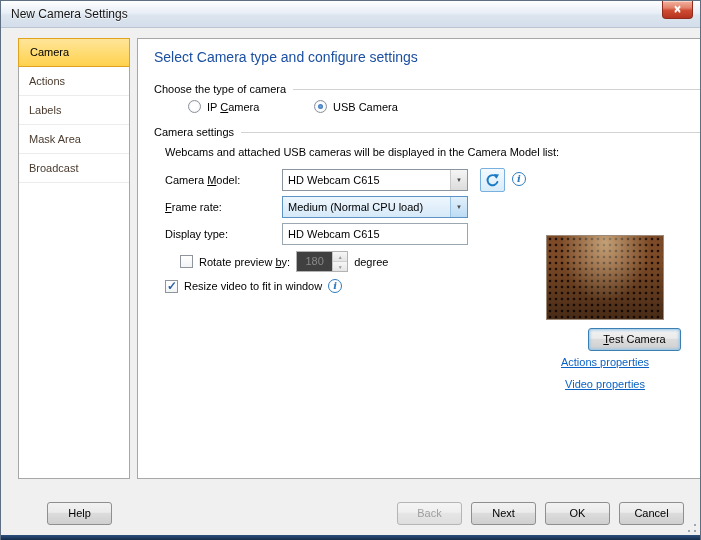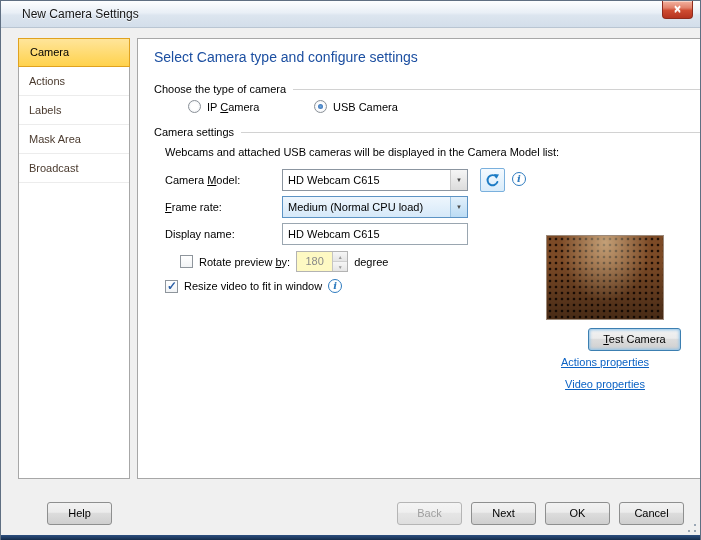--- a/index.html
+++ b/index.html
@@ -7,21 +7,21 @@
   .window{
     position:relative;width:701px;height:540px;margin:0 auto;
     background:#f0f0f0;border:1px solid #5f6f82;border-bottom:none;
     display:flex;flex-direction:column;overflow:hidden;
   }
   
   .titlebar{
     position:relative;height:27px;flex:0 0 27px;
     background:linear-gradient(#fdfeff,#e9eff6 45%,#dce5ef 55%,#d3deea);
     border-bottom:1px solid #b9c5d2;
-    display:flex;align-items:center;padding-left:21px;
+    display:flex;align-items:center;padding-left:10px;
     font-size:12px;color:#151515;text-shadow:0 1px 0 rgba(255,255,255,.8);
   }
   .close-btn{
     position:absolute;top:0;right:7px;width:31px;height:18px;
     border:1px solid #8e2b1d;border-top:none;border-radius:0 0 4px 4px;
     background:linear-gradient(#f4b3a0,#e2826c 40%,#cf4c32 55%,#b53420);
     box-shadow:inset 0 1px 0 rgba(255,255,255,.45);
     color:#fff;font-size:12px;font-weight:bold;line-height:16px;text-align:center;cursor:default;
   }
   
@@ -74,21 +74,21 @@
     display:flex;align-items:center;justify-content:center;
   }
   .info-icon{
     display:inline-block;width:14px;height:14px;border-radius:50%;
     border:1px solid #2e7bbf;color:#2e7bbf;background:#fff;
     font:italic bold 10px/12px "DejaVu Serif",serif;text-align:center;
   }
   .row-flex{position:absolute;left:27px;display:flex;align-items:center;gap:6px;font-size:11px;}
   .checkbox{width:13px;height:13px;border:1px solid #8e959c;background:linear-gradient(#ffffff,#f1f3f5);position:relative;display:inline-block;}
   .checkbox.checked::after{content:"✓";position:absolute;left:1px;top:-2px;color:#2b5fa6;font-size:12px;font-weight:bold;}
-  .spinner{display:flex;width:52px;height:21px;border:1px solid #b3b3b3;background:#fef9c3;}
+  .spinner{display:flex;width:52px;height:21px;border:1px solid #b3b3b3;background:#404040;}
   .spinner .num{flex:1;text-align:center;line-height:19px;font-size:11px;color:#8a8a8a;}
   .spinner .btns{width:15px;display:flex;flex-direction:column;border-left:1px solid #c4c4c4;}
   .spinner .btns span{flex:1;display:flex;align-items:center;justify-content:center;font-size:5px;color:#9a9a9a;background:linear-gradient(#f6f6f6,#e5e5e5);}
   .spinner .btns span:first-child{border-bottom:1px solid #cfcfcf;}
   .preview{
     position:absolute;left:409px;top:197px;width:116px;height:83px;
     background-color:#7c4a26;
     background-image:
       radial-gradient(ellipse at 50% 8%, rgba(255,230,185,.55), rgba(255,230,185,0) 55%),
       linear-gradient(to bottom, rgba(0,0,0,0) 30%, rgba(0,0,0,.4) 95%),
@@ -186,21 +186,21 @@
       <span class="info-icon" style="position:absolute;left:374px;top:133px;"><span>i</span></span>
 
       <div class="form-label" style="top:157px;"><span></span><span class="mn">F</span><span>rame rate:</span></div>
       <div class="combo focus" style="top:157px;">
         <span>Medium (Normal CPU load)</span>
         <span class="arrow">
             <span>▼</span>
           </span>
       </div>
 
-      <div class="form-label" style="top:184px;">Display name:</div>
+      <div class="form-label" style="top:184px;">Display type:</div>
       <div class="textbox" style="top:184px;">
         <span>HD Webcam C615</span>
       </div>
 
       <div class="row-flex" style="top:212px;padding-left:15px;">
         <span class="checkbox"></span>
         <span><span>Rotate preview </span><span class="mn">b</span><span>y:</span></span>
         <span class="spinner">
           <span class="num">180</span>
           <span class="btns">

